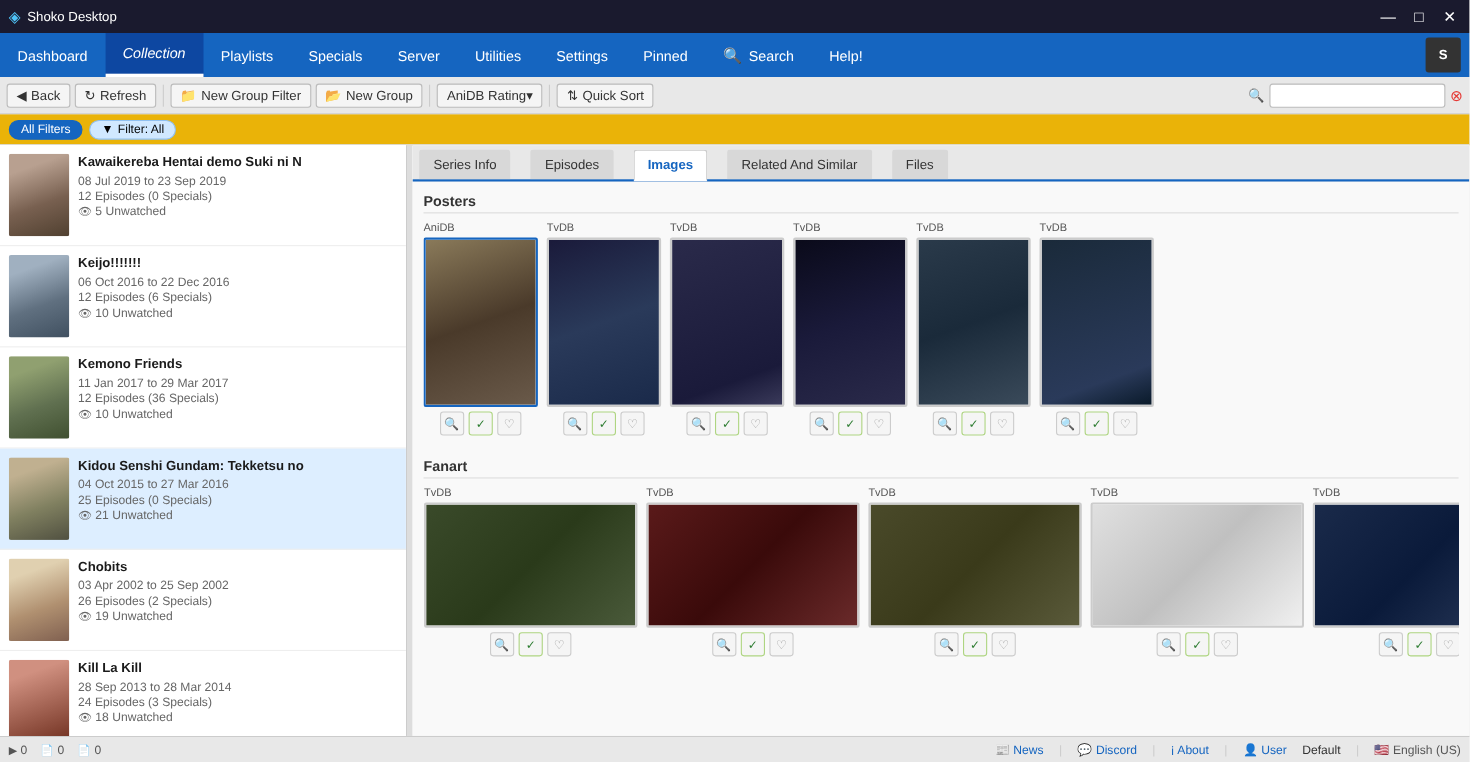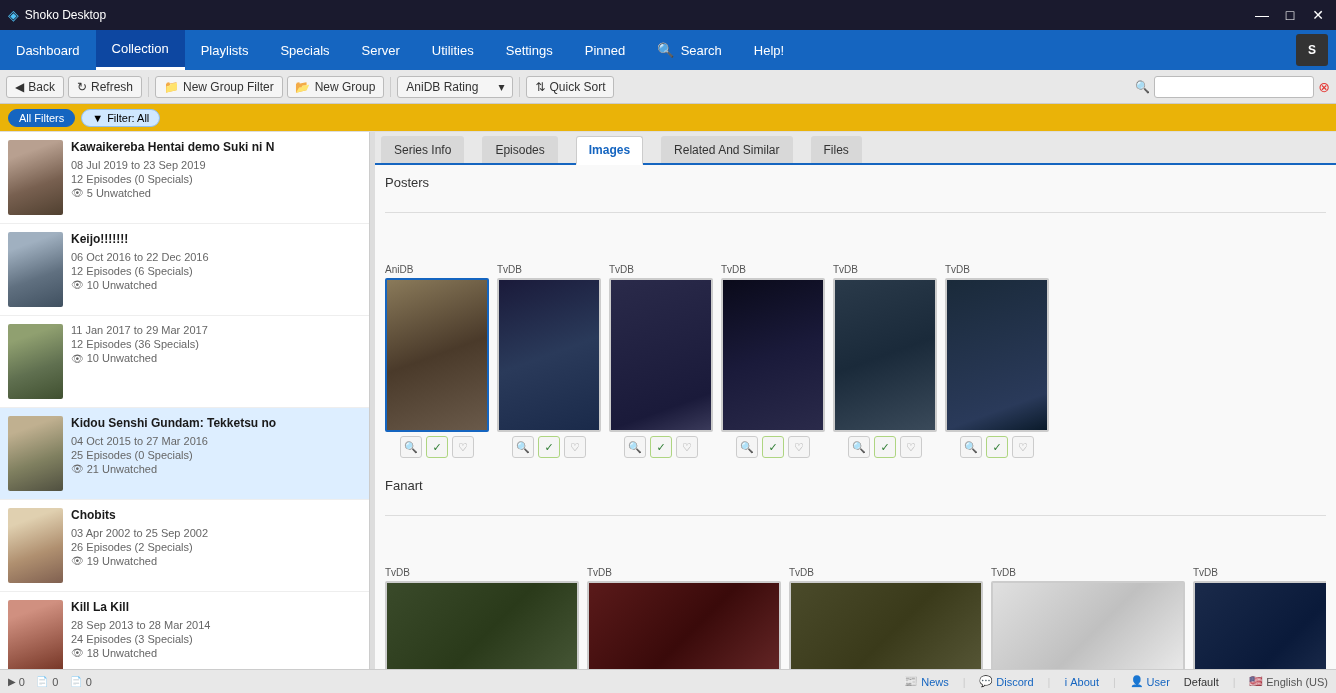--- a/index.html
+++ b/index.html
@@ -28,21 +28,21 @@
     }
     .menu-item {
       color: white;
       padding: 0 16px;
       display: flex;
       align-items: center;
       cursor: pointer;
       font-size: 13px;
       font-weight: 500;
     }
-    .menu-item.active { background: #0d47a1; border-bottom: 3px solid white; }
+    .menu-item.active { background: #0d47a1; border-bottom: 3px solid white; font-style: italic; }
     .user-avatar { background: #333; color: white; width: 32px; height: 32px; border-radius: 3px; display: flex; align-items: center; justify-content: center; margin: 4px; font-weight: bold; }
 
     
     .toolbar {
       background: #e8e8e8;
       border-bottom: 1px solid #ccc;
       height: 34px;
       display: flex;
       align-items: center;
       padding: 0 6px;
@@ -57,21 +57,21 @@
       border: 1px solid #bbb;
       border-radius: 3px;
       cursor: pointer;
       font-size: 12px;
       color: #333;
     }
     .toolbar-sep { width: 1px; background: #ccc; height: 20px; margin: 0 2px; }
     .toolbar-dropdown {
       display: flex;
       align-items: center;
-      gap: 20px;
+      gap: 0;
       padding: 3px 8px;
       background: #f5f5f5;
       border: 1px solid #bbb;
       border-radius: 3px;
       cursor: pointer;
       font-size: 12px;
       color: #333;
     }
     .search-box {
       display: flex;
@@ -186,25 +186,25 @@
     }
 
     
     .images-content {
       padding: 10px;
       overflow-y: auto;
       flex: 1;
     }
     .section-title {
       font-size: 13px;
-      font-weight: 400;
+      font-weight: 700;
       color: #333;
       margin-bottom: 8px;
       border-bottom: 1px solid #ddd;
-      padding-bottom: 22px;
+      padding-bottom: 3px;
     }
 
     
     .image-scroll-container {
       overflow-x: auto;
       overflow-y: hidden;
       margin-bottom: 16px;
     }
     .image-row {
       display: flex;
@@ -215,21 +215,20 @@
     .image-card {
       display: flex;
       flex-direction: column;
       align-items: center;
     }
     .image-source-label {
       font-size: 10px;
       color: #555;
       margin-bottom: 3px;
       align-self: flex-start;
-      margin-top: 43px;
     }
     .image-thumb {
       border: 2px solid #ccc;
       border-radius: 2px;
       overflow: hidden;
       position: relative;
       cursor: pointer;
     }
     .image-thumb.selected { border-color: #1565c0; }
     .image-actions {
@@ -434,20 +433,21 @@
         <span style="font-size:10px;">👁</span>
         10  Unwatched
       </div>
     </div>
   </div>
       <div class="anime-item">
     <div class="anime-thumb">
       <div class="anime-thumb-img thumb-color-3"></div>
     </div>
     <div class="anime-info">
+      <div class="anime-title">Kemono Friends</div>
       <div class="anime-dates">11 Jan 2017  to  29 Mar 2017</div>
       <div class="anime-episodes">12 Episodes (36 Specials)</div>
       <div class="anime-unwatched">
         <span style="font-size:10px;">👁</span>
         10  Unwatched
       </div>
     </div>
   </div>
       <div class="anime-item selected">
     <div class="anime-thumb">

